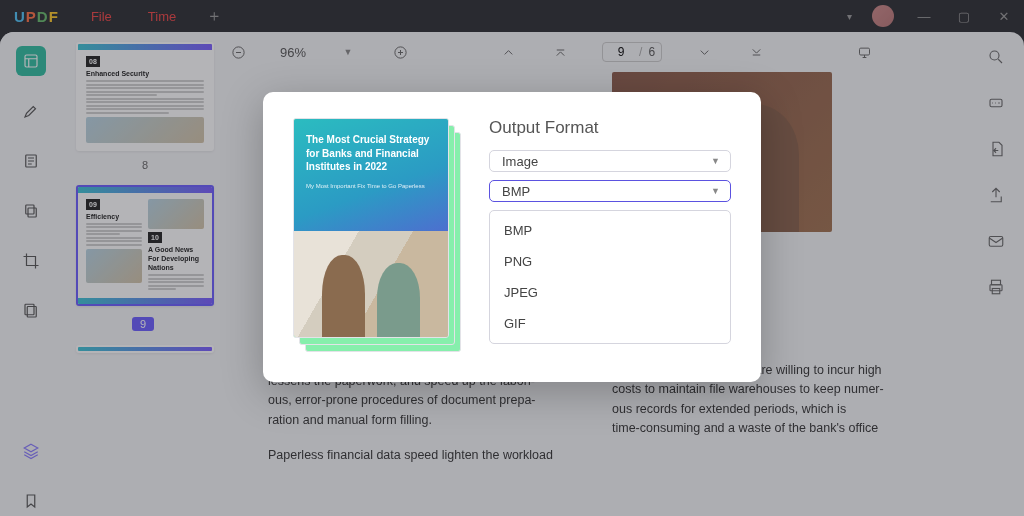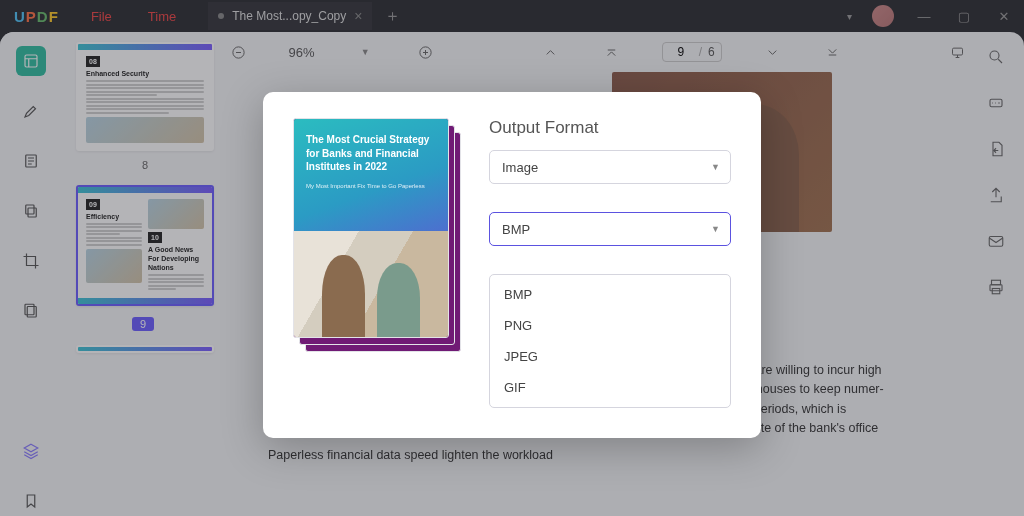--- a/index.html
+++ b/index.html
@@ -32,76 +32,71 @@
 .thumb-body{padding:6px 8px;font-size:6px;color:#555;line-height:1.3;}
 .thumb-body .pgbox{display:inline-block;background:#222;color:#fff;font-size:7px;padding:1px 3px;font-weight:700;margin-bottom:2px;}
 .thumb-body .tt{font-weight:700;color:#222;font-size:7px;margin-bottom:2px;}
 .thumb-body .ln{height:2px;background:#d0d0d0;margin:1.5px 0;border-radius:1px;}
 .thumb-body .img{height:26px;background:linear-gradient(135deg,#b8d4e3,#d4c4a8);margin-top:3px;border-radius:2px;}
 .thumb.sel .thumb-foot{height:6px;background:linear-gradient(90deg,#3cc4d4,#7a5cff);}
 .pagelbl{text-align:center;font-size:11px;color:#666;margin-bottom:14px;}
 .pagelbl.sel{display:inline-block;background:#6a5cff;color:#fff;padding:1px 8px;border-radius:3px;margin-left:56px;}
 
 .center{flex:1;display:flex;flex-direction:column;}
-.topbar{height:40px;display:flex;align-items:center;justify-content:space-between;gap:20px;color:#555;font-size:13px;}
+.topbar{height:40px;display:flex;align-items:center;justify-content:flex-start;gap:32px;color:#555;font-size:13px;}
 .topbar .ico{width:20px;height:20px;display:flex;align-items:center;justify-content:center;cursor:pointer;}
 .pagebox{border:1px solid #ccc;border-radius:4px;padding:2px 6px;font-size:12px;display:flex;gap:6px;align-items:center;}
 .pagebox input{width:24px;border:none;text-align:center;font-size:12px;background:transparent;}
 .topbar svg{width:15px;height:15px;stroke:#666;fill:none;stroke-width:1.6;}
 
 .doc{flex:1;overflow:hidden;padding:0 40px;color:#333;font-size:12.5px;line-height:1.55;}
 .doc h1{font-size:30px;font-weight:900;letter-spacing:-0.5px;margin:10px 0;}
 .doc .cols{display:flex;gap:28px;}
 .doc .col{flex:1;text-align:justify;}
 .doc .photo{width:220px;height:160px;background:linear-gradient(135deg,#8b5a4a,#a0704f);border-radius:2px;margin-bottom:16px;position:relative;overflow:hidden;}
 .doc .photo::after{content:'';position:absolute;right:15%;bottom:0;width:50%;height:80%;background:radial-gradient(ellipse at 40% 30%, #caa 25%, transparent 26%), #87604a;border-radius:40% 40% 0 0;}
 
 .right-tools{width:56px;display:flex;flex-direction:column;align-items:center;padding-top:14px;gap:24px;}
 .right-tools .rbtn{width:22px;height:22px;display:flex;align-items:center;justify-content:center;color:#666;}
 .right-tools svg{width:18px;height:18px;stroke:currentColor;fill:none;stroke-width:1.5;}
 
 .overlay{position:absolute;inset:0;background:rgba(40,40,48,.35);display:flex;align-items:flex-start;justify-content:center;padding-top:92px;}
 .dialog{width:498px;background:#fff;border-radius:10px;padding:26px 30px 30px;display:flex;gap:28px;box-shadow:0 10px 40px rgba(0,0,0,.25);}
 .preview-stack{position:relative;width:168px;height:234px;}
-.preview-pg{position:absolute;width:156px;height:220px;background:#701a75;border:1px solid #e3e3e8;border-radius:3px;}
+.preview-pg{position:absolute;width:156px;height:220px;background:#86efac;border:1px solid #e3e3e8;border-radius:3px;}
 .preview-pg.p3{right:0;bottom:0;}
 .preview-pg.p2{right:6px;bottom:7px;}
 .preview-pg.p1{right:12px;bottom:14px;overflow:hidden;}
 .pcover{height:112px;background:linear-gradient(160deg,#2bbcc0 0%,#2b9bc4 60%,#4d6fcf 100%);padding:14px 12px;color:#fff;font-size:10px;font-weight:700;line-height:1.35;}
 .pcover .sub{font-size:6px;font-weight:400;margin-top:8px;opacity:.85;}
 .pimg{height:108px;background:linear-gradient(120deg,#e8e2d8 30%,#d4cdbf 30% 55%,#c9b89f 55%);position:relative;}
 .pimg::before{content:'';position:absolute;left:18%;bottom:0;width:28%;height:78%;background:#8a6b4f;border-radius:46% 46% 0 0;}
 .pimg::after{content:'';position:absolute;right:18%;bottom:0;width:28%;height:70%;background:#7a9b8c;border-radius:46% 46% 0 0;}
 
 .dform{flex:1;}
 .dlabel{font-size:17px;color:#555;margin-bottom:12px;}
-.dsel{border:1px solid #d5d5de;border-radius:5px;height:34px;display:flex;align-items:center;padding:0 12px;font-size:13px;color:#444;margin-bottom:28px;position:relative;cursor:pointer;}
+.dsel{border:1px solid #d5d5de;border-radius:5px;height:22px;display:flex;align-items:center;padding:0 12px;font-size:13px;color:#444;margin-bottom:8px;position:relative;cursor:pointer;}
 .dsel.open{border-color:#5b52e0;}
 .dsel .caret{position:absolute;right:10px;color:#888;font-size:9px;}
 .drop{border:1px solid #d5d5de;border-radius:5px;padding:4px;background:#fff;}
 .dopt{padding:8px 10px;font-size:13px;color:#444;border-radius:4px;cursor:pointer;}
 .dopt.hl{border:3px solid #5b52e0;border-radius:6px;padding:6px 8px;}
 </style>
 </head>
 <body>
 
 <div class="titlebar">
   <div class="logo">
       <span>U</span>
       <span>P</span>
       <span>D</span>
       <span>F</span>
     </div>
   <div class="menu-item">File</div>
   <div class="menu-item">Time</div>
-  <div class="tab">
-    <span class="dot"></span>
-    <span>The Most...opy_Copy</span>
-    <span class="close">×</span>
-  </div>
   <div class="addtab">＋</div>
   <div class="spacer"></div>
   <div class="chev">▾</div>
   <div class="avatar"></div>
   <div class="winbtn">―</div>
   <div class="winbtn">▢</div>
   <div class="winbtn">✕</div>
 </div>
 
 <div class="app">

